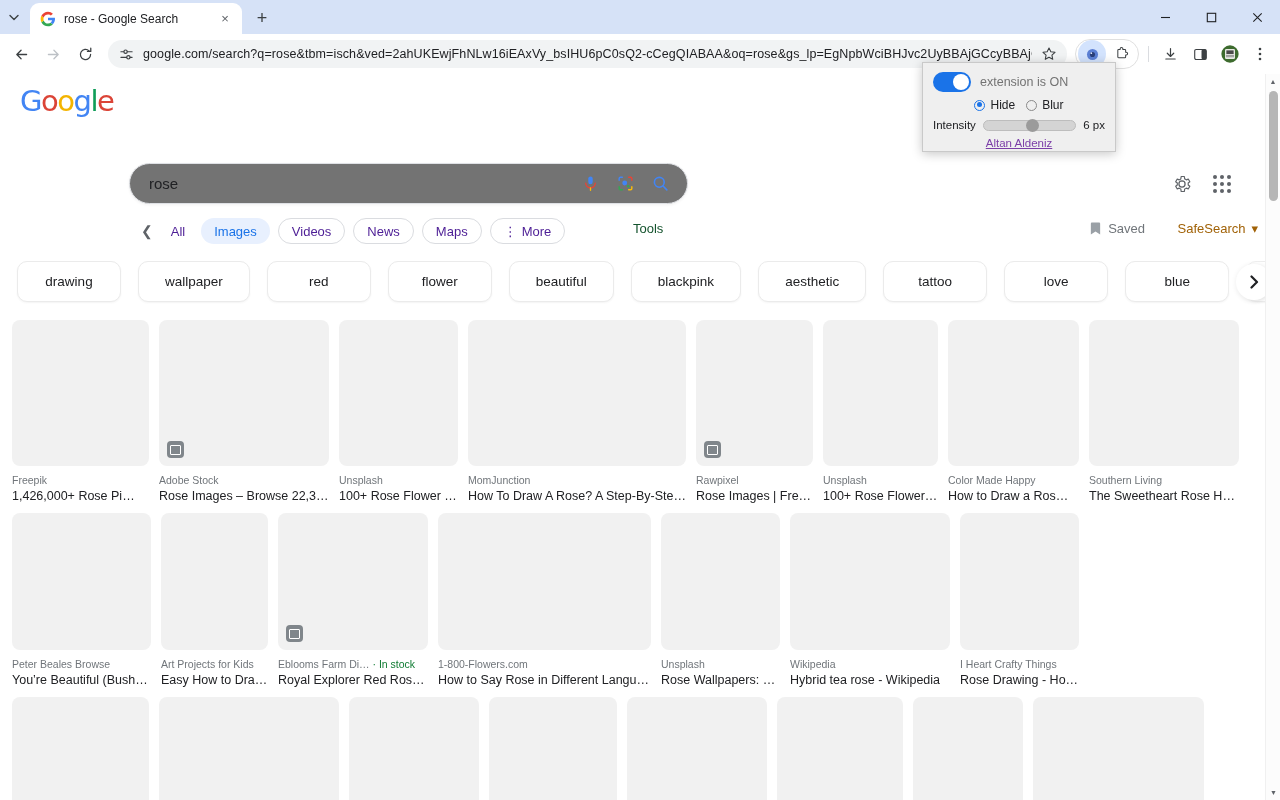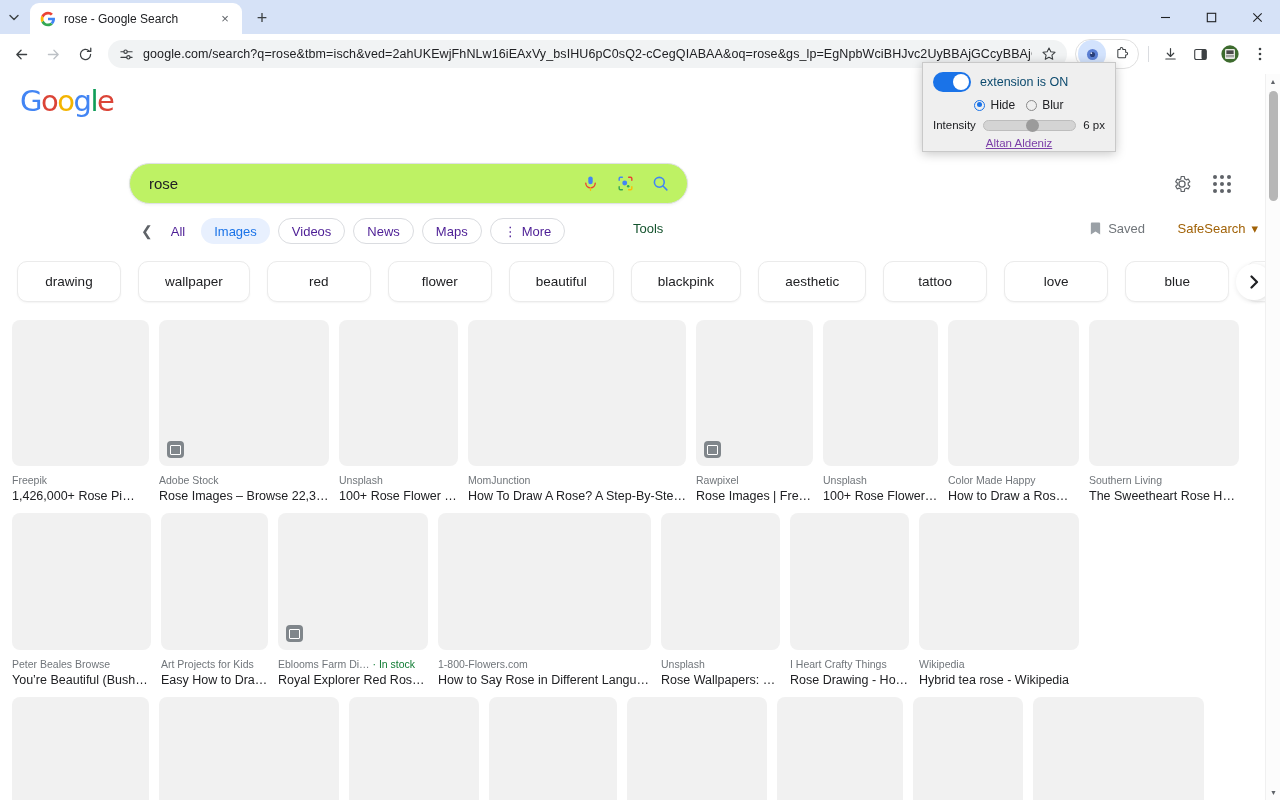--- a/index.html
+++ b/index.html
@@ -92,21 +92,21 @@
   }
   .ext-row1 { display: flex; align-items: center; gap: 9px; }
   .toggle {
     width: 38px; height: 20px; border-radius: 10px; background: #1a73e8;
     position: relative; cursor: pointer; flex: 0 0 38px;
   }
   .toggle .knob {
     position: absolute; width: 16px; height: 16px; border-radius: 50%;
     background: #fff; top: 2px; right: 2px;
   }
-  .ext-onlabel { font-size: 12.5px; color: #0c4a6e; }
+  .ext-onlabel { font-size: 12.5px; color: #737373; }
   .ext-row2 {
     display: flex; align-items: center; justify-content: center;
     gap: 5px; margin-top: 6px; font-size: 12px; color: #202124;
   }
   .radio {
     width: 11px; height: 11px; border-radius: 50%; border: 1.5px solid #8a8a8a;
     display: inline-block; position: relative; cursor: pointer; flex: 0 0 11px;
   }
   .radio.sel { border-color: #1a73e8; }
   .radio.sel::after {
@@ -144,21 +144,21 @@
   }
   .g-logo span:nth-child(1){color:#4285F4}
   .g-logo span:nth-child(2){color:#DB4437}
   .g-logo span:nth-child(3){color:#F4B400}
   .g-logo span:nth-child(4){color:#4285F4}
   .g-logo span:nth-child(5){color:#0F9D58}
   .g-logo span:nth-child(6){color:#DB4437}
 
   .searchbox {
     position: absolute; left: 129px; top: 89px; width: 559px; height: 41px;
-    border: 1px solid #dfe1e5; border-radius: 22px; background: #bef264;
+    border: 1px solid #dfe1e5; border-radius: 22px; background: #737373;
     display: flex; align-items: center; padding: 0 16px 0 19px; gap: 13px;
     box-shadow: 0 1px 3px rgba(32,33,36,.06);
   }
   .search-text { flex: 1; font-size: 15px; color: #202124; }
   .sb-icon { width: 22px; height: 22px; flex: 0 0 22px; cursor: pointer;
     display:flex; align-items:center; justify-content:center; }
 
   .g-tabs {
     position: absolute; left: 141px; top: 144px; display: flex;
     align-items: center; gap: 8px;
@@ -554,29 +554,29 @@
           <div class="res-cell" style="width: 213px;">
             <div class="thumb" style="height: 137px;"></div>
             <div class="src">1-800-Flowers.com</div>
             <div class="ttl">How to Say Rose in Different Languag…</div>
           </div>
           <div class="res-cell" style="width: 119px;">
             <div class="thumb" style="height: 137px;"></div>
             <div class="src">Unsplash</div>
             <div class="ttl">Rose Wallpapers: Fr…</div>
           </div>
+          <div class="res-cell" style="width: 160px;">
+            <div class="thumb" style="height: 137px;"></div>
+            <div class="src">Wikipedia</div>
+            <div class="ttl">Hybrid tea rose - Wikipedia</div>
+          </div>
           <div class="res-cell" style="width: 119px;">
             <div class="thumb" style="height: 137px;"></div>
             <div class="src">I Heart Crafty Things</div>
             <div class="ttl">Rose Drawing - Ho…</div>
-          </div>
-          <div class="res-cell" style="width: 160px;">
-            <div class="thumb" style="height: 137px;"></div>
-            <div class="src">Wikipedia</div>
-            <div class="ttl">Hybrid tea rose - Wikipedia</div>
           </div>
         </div>
         <div class="res-row">
           <div class="res-cell" style="width: 137px;">
             <div class="thumb" style="height: 150px;"></div>
             <div class="ttl"></div>
           </div>
           <div class="res-cell" style="width: 180px;">
             <div class="thumb" style="height: 150px;"></div>
             <div class="ttl"></div>

